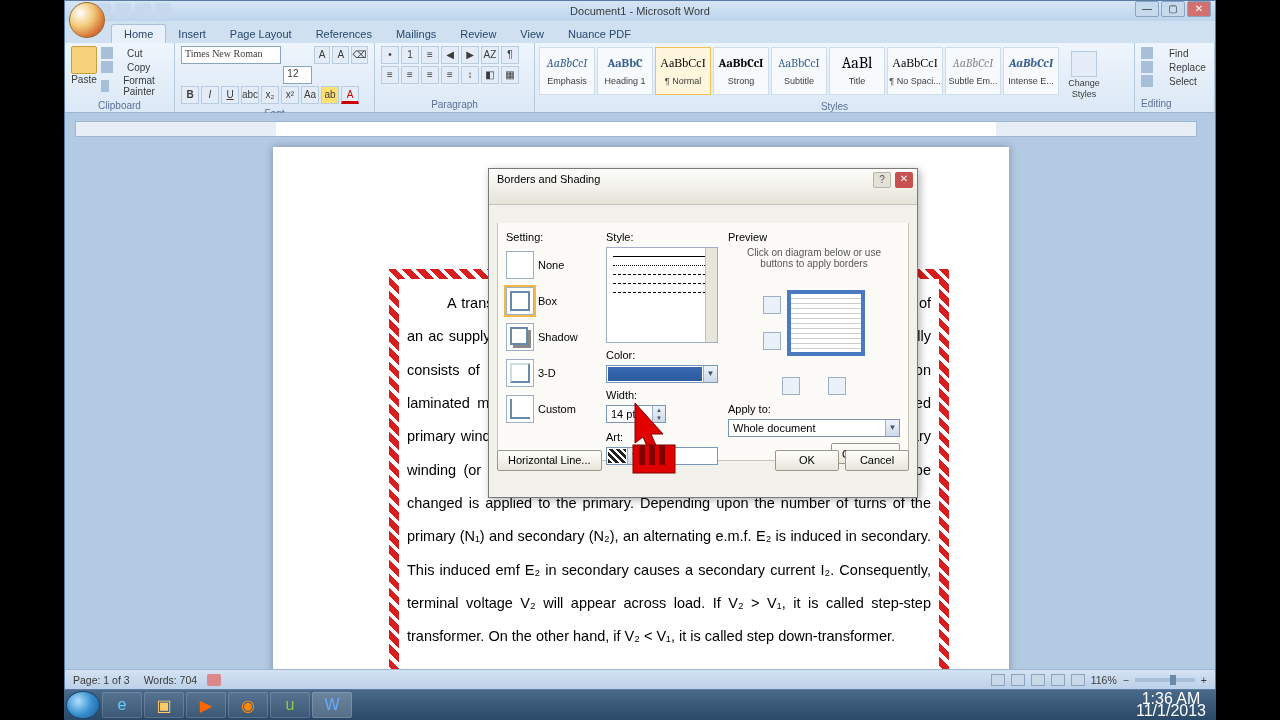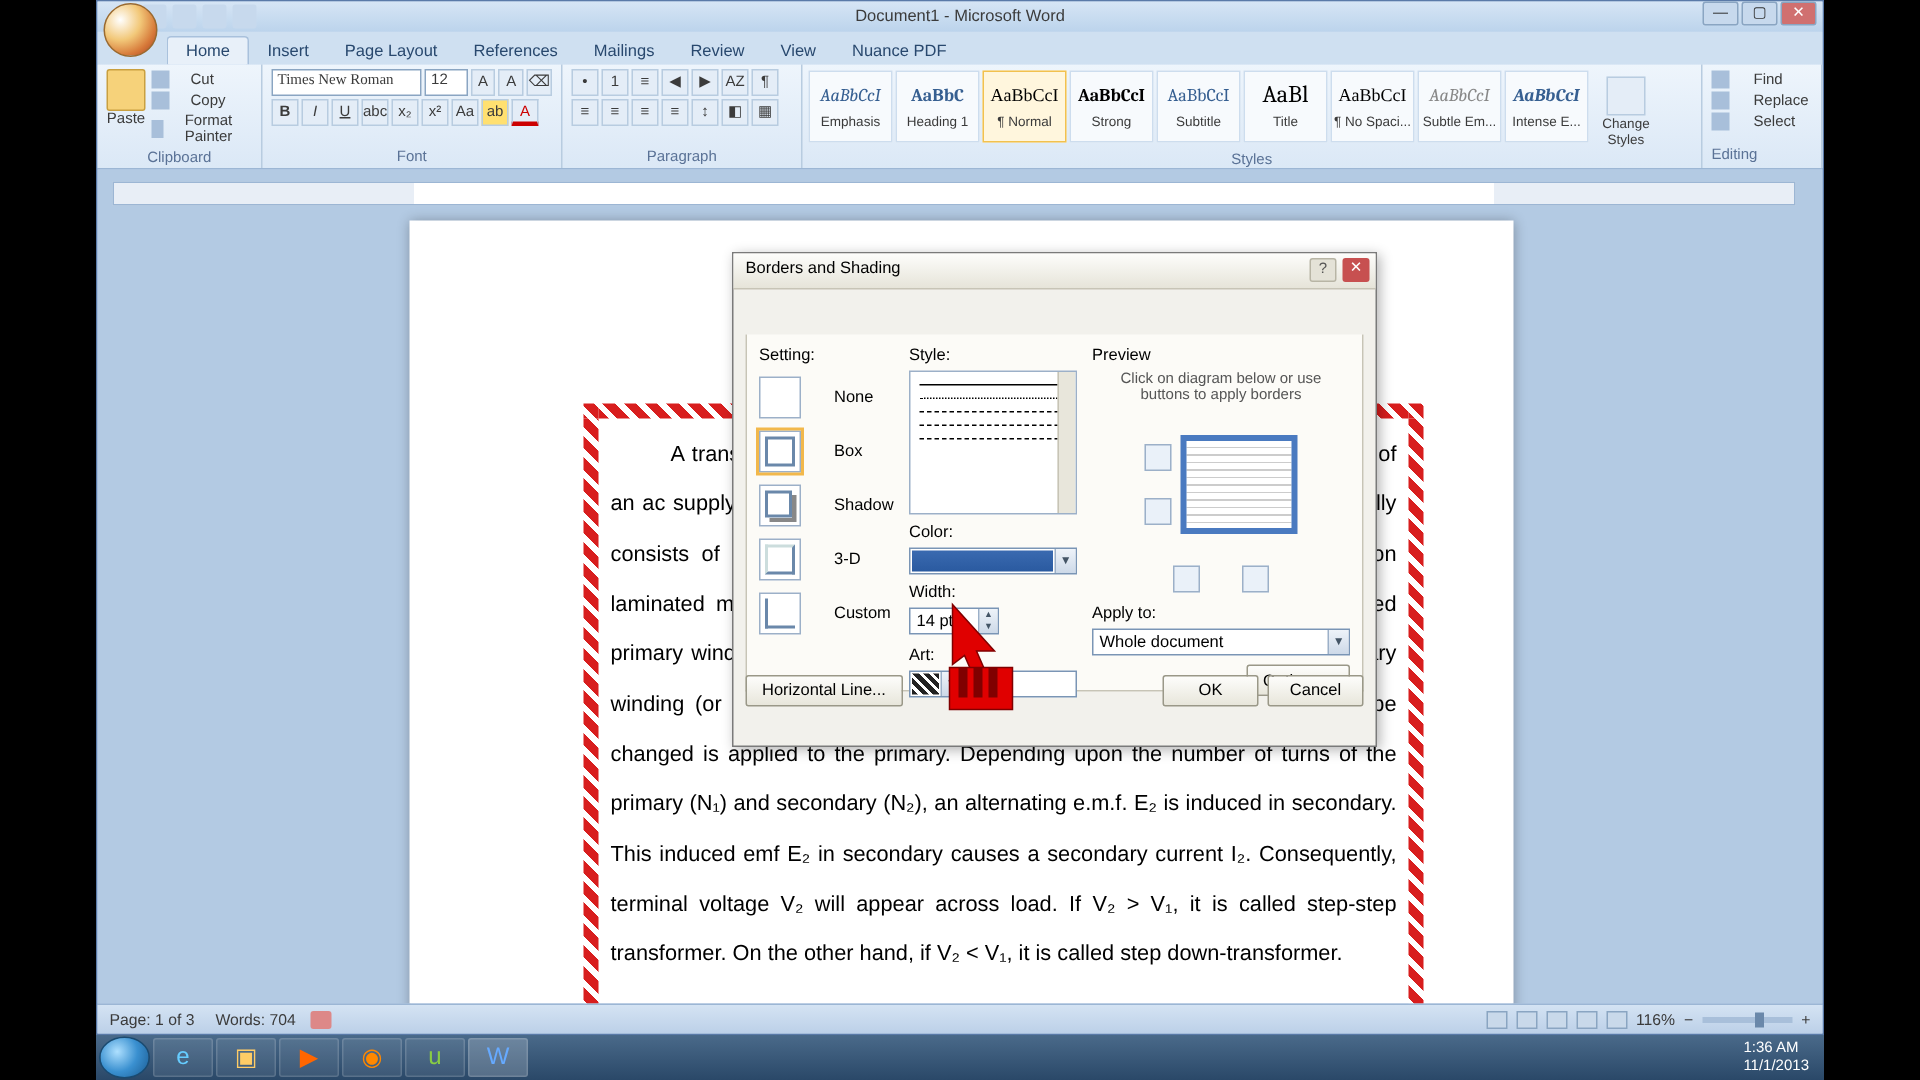--- a/index.html
+++ b/index.html
@@ -22,50 +22,50 @@
 .ribbon-group-label { text-align: center; font-size: 10px; color: #5a7296; margin-top: auto; padding-top: 2px; }
 .clipboard-grp { width: 110px; }
 .paste-btn { display: inline-block; width: 34px; text-align: center; }
 .paste-icon { width: 26px; height: 28px; background: #f6d27a; border: 1px solid #c9a040; margin: 0 auto; border-radius: 2px; }
 .clip-small { display: inline-block; vertical-align: top; margin-left: 4px; }
 .clip-small div { font-size: 10px; padding: 1px 0; display: flex; align-items: center; gap: 14px; }
 .mini-icon { width: 12px; height: 12px; background: #a8bfda; display: inline-block; }
 .font-grp { width: 200px; }
 .font-row { display: flex; gap: 2px; margin-bottom: 2px; }
 .font-name-box { width: 108px; height: 18px; background: #fff; border: 1px solid #8aa5c2; font-size: 10px; padding: 1px 3px; font-family: "Times New Roman", serif; }
-.font-size-box { width: 30px; height: 18px; background: #fff; border: 1px solid #8aa5c2; font-size: 10px; padding: 1px 3px; text-align: left; }
+.font-size-box { width: 30px; height: 18px; background: #fff; border: 1px solid #8aa5c2; font-size: 10px; padding: 1px 3px; text-align: left; margin-top: 20px; }
 .fbtn { width: 18px; height: 18px; background: #e4edf7; border: 1px solid #b8cce0; text-align: center; font-size: 10px; line-height: 16px; }
 .para-grp { width: 160px; }
 .styles-grp { flex: 1; display: flex; align-items: flex-start; padding: 4px; gap: 2px; overflow: hidden; flex-direction: row; position: relative; }
 .style-box { width: 56px; height: 48px; border: 1px solid #cdddee; background: #f7fafd; text-align: center; font-size: 9px; padding-top: 2px; overflow: hidden; }
 .style-box.sel { border: 1px solid #f2c14e; background: #fff6dd; }
 .style-box .samp { font-family: Cambria, serif; font-size: 12px; color: #365f91; display: block; height: 26px; line-height: 26px; }
 .style-box .samp.norm { color: #000; font-family: "Times New Roman", serif; }
 .style-box .lbl { font-size: 9px; color: #3b3b3b; }
 .editing-grp { width: 80px; }
 .editing-grp div { font-size: 10px; padding: 1px 0; display: flex; align-items: center; gap: 16px; }
 .doc-area { position: absolute; left: 0; top: 112px; right: 0; bottom: 20px; background: #b3cae3; overflow: hidden; }
 .hruler { position: absolute; left: 10px; top: 8px; right: 18px; height: 16px; background: #e8eef6; border: 1px solid #9cb6d4; }
 .hruler-active { position: absolute; left: 200px; right: 200px; top: 0; bottom: 0; background: #fff; }
 .page { position: absolute; left: 208px; top: 34px; width: 736px; height: 2000px; background: #fff; box-shadow: 0 0 8px rgba(0,0,0,0.3); }
 .page-border-art { position: absolute; left: 116px; top: 122px; right: 60px; height: 440px; border: 10px solid; border-image: repeating-linear-gradient(45deg, #d81e1e 0 6px, #fff 6px 10px) 10; }
 .body-text { position: absolute; left: 134px; top: 140px; right: 78px; font-family: "Times New Roman", serif; font-size: 14.5px; line-height: 2.3; color: #000; text-align: justify; }
 .dlg { position: absolute; left: 423px; top: 167px; width: 430px; height: 330px; background: #f2f1ec; border: 1px solid #7a7a7a; box-shadow: 2px 2px 8px rgba(0,0,0,0.3); font-size: 11px; z-index: 50; }
-.dlg-title { height: 24px; background: linear-gradient(#fdfdfb, #e6e4d9); border-bottom: 1px solid #c7c4b6; padding: 4px 8px; position: relative; font-size: 11px; }
+.dlg-title { height: 36px; background: linear-gradient(#fdfdfb, #e6e4d9); border-bottom: 1px solid #c7c4b6; padding: 4px 8px; position: relative; font-size: 11px; }
 .dlg-title .dlg-close { position: absolute; right: 4px; top: 3px; width: 18px; height: 16px; background: #c75050; color: #fff; text-align: center; border-radius: 2px; line-height: 14px; font-size: 10px; }
 .dlg-title .dlg-help { position: absolute; right: 26px; top: 3px; width: 18px; height: 16px; background: #e4e2d7; border: 1px solid #b8b5a5; text-align: center; border-radius: 2px; line-height: 14px; font-size: 10px; color: #555; }
 .dlg-tabs { display: flex; padding: 6px 8px 0 8px; gap: 0; border-bottom: 1px solid #c7c4b6; }
 .dlg-tab { padding: 3px 10px; border: 1px solid #c7c4b6; background: #f2f1ec; border-bottom: none; font-size: 11px; position: relative; top: 1px; }
 .dlg-tab.active { background: #fcfbf7; border-bottom: 1px solid #fcfbf7; z-index: 2; }
 .dlg-body { position: absolute; left: 8px; right: 8px; top: 54px; bottom: 36px; background: #fcfbf7; border: 1px solid #c7c4b6; border-top: none; padding: 8px; display: flex; gap: 10px; }
 .dlg-col1 { width: 90px; }
 .dlg-col2 { width: 112px; }
 .dlg-col3 { flex: 1; }
 .dlg-lbl { font-size: 11px; margin-bottom: 4px; display: block; }
-.setting-row { display: flex; align-items: center; gap: 22px; height: 36px; }
+.setting-row { display: flex; align-items: center; gap: 4px; height: 36px; }
 .setting-ico { width: 28px; height: 28px; border: 1px solid #9cb0c8; background: #fff; position: relative; }
 .setting-ico.box::after { content: ""; position: absolute; left: 3px; top: 3px; right: 3px; bottom: 3px; border: 2px solid #6a88aa; }
 .setting-ico.box.sel { outline: 2px solid #f2b84b; }
 .setting-ico.shadow::after { content: ""; position: absolute; left: 3px; top: 3px; right: 5px; bottom: 5px; border: 2px solid #6a88aa; box-shadow: 3px 3px 0 #888; }
 .setting-ico.td::after { content: ""; position: absolute; left: 3px; top: 3px; right: 3px; bottom: 3px; border: 2px solid #6a88aa; border-top-color: #cdd; border-left-color: #cdd; }
 .setting-ico.custom::after { content: ""; position: absolute; left: 3px; top: 3px; right: 3px; bottom: 3px; border-left: 2px solid #6a88aa; border-bottom: 2px solid #6a88aa; }
 .style-list { height: 96px; border: 1px solid #9cb0c8; background: #fff; overflow: hidden; position: relative; }
 .style-list .line { margin: 8px 6px; border-top: 1px solid #000; }
 .style-list .line.dash { border-top: 1px dashed #000; }
 .style-list .line.dot { border-top: 1px dotted #000; }
@@ -82,21 +82,21 @@
 .dlg-footer { position: absolute; left: 8px; right: 8px; bottom: 24px; height: 26px; display: flex; align-items: center; }
 .dlg-btn { height: 21px; padding: 0 10px; background: linear-gradient(#fdfdfb, #e8e6db); border: 1px solid #9a9888; font-size: 11px; border-radius: 2px; }
 .status-bar { position: absolute; left: 0; right: 0; bottom: 0; height: 20px; background: linear-gradient(#d4e3f3, #bcd0e8); border-top: 1px solid #9cb6d4; font-size: 10.5px; color: #3b3b3b; display: flex; align-items: center; padding: 0 8px; }
 .status-bar .sb-right { margin-left: auto; display: flex; align-items: center; gap: 6px; }
 .view-btn { width: 14px; height: 12px; background: #c9d9ea; border: 1px solid #8aa5c2; }
 .cursor-hand { position: absolute; left: 560px; top: 400px; z-index: 60; pointer-events: none; }
 .cursor-hand svg { width: 56px; height: 76px; }
 .taskbar { position: absolute; left: 64px; bottom: 0; width: 1152px; height: 30px; background: linear-gradient(#4a6a8a, #2a4868); display: flex; align-items: center; padding: 0 2px; gap: 2px; }
 .start-orb { width: 34px; height: 28px; border-radius: 50%; background: radial-gradient(circle at 35% 35%, #aee0ff, #3a90d0 50%, #1a5a90); border: 1px solid #1a4a70; }
 .task-ico { width: 40px; height: 26px; background: rgba(255,255,255,0.08); border: 1px solid rgba(255,255,255,0.15); border-radius: 2px; display: flex; align-items: center; justify-content: center; }
-.tray { margin-left: auto; color: #fff; font-size: 10px; text-align: left; padding-right: 8px; line-height: 12px; }
+.tray { margin-left: auto; color: #fff; font-size: 16px; text-align: center; padding-right: 8px; line-height: 12px; }
 .spinner-dd { position: absolute; right: 0; top: 0; bottom: 0; width: 13px; background: linear-gradient(#eef3f9,#cdd9e8); border-left: 1px solid #9cb0c8; display: flex; flex-direction: column; }
 .spinner-dd div { flex: 1; text-align: center; font-size: 6px; line-height: 8px; color: #456; }
 .art-sw { width: 18px; height: 14px; background: repeating-linear-gradient(45deg,#222 0 3px,#fff 3px 5px); margin: 1px; }
 </style>
 </head>
 <body>
 
 <div class="desktop">
   <div class="word-window">
     <div class="office-btn"></div>

